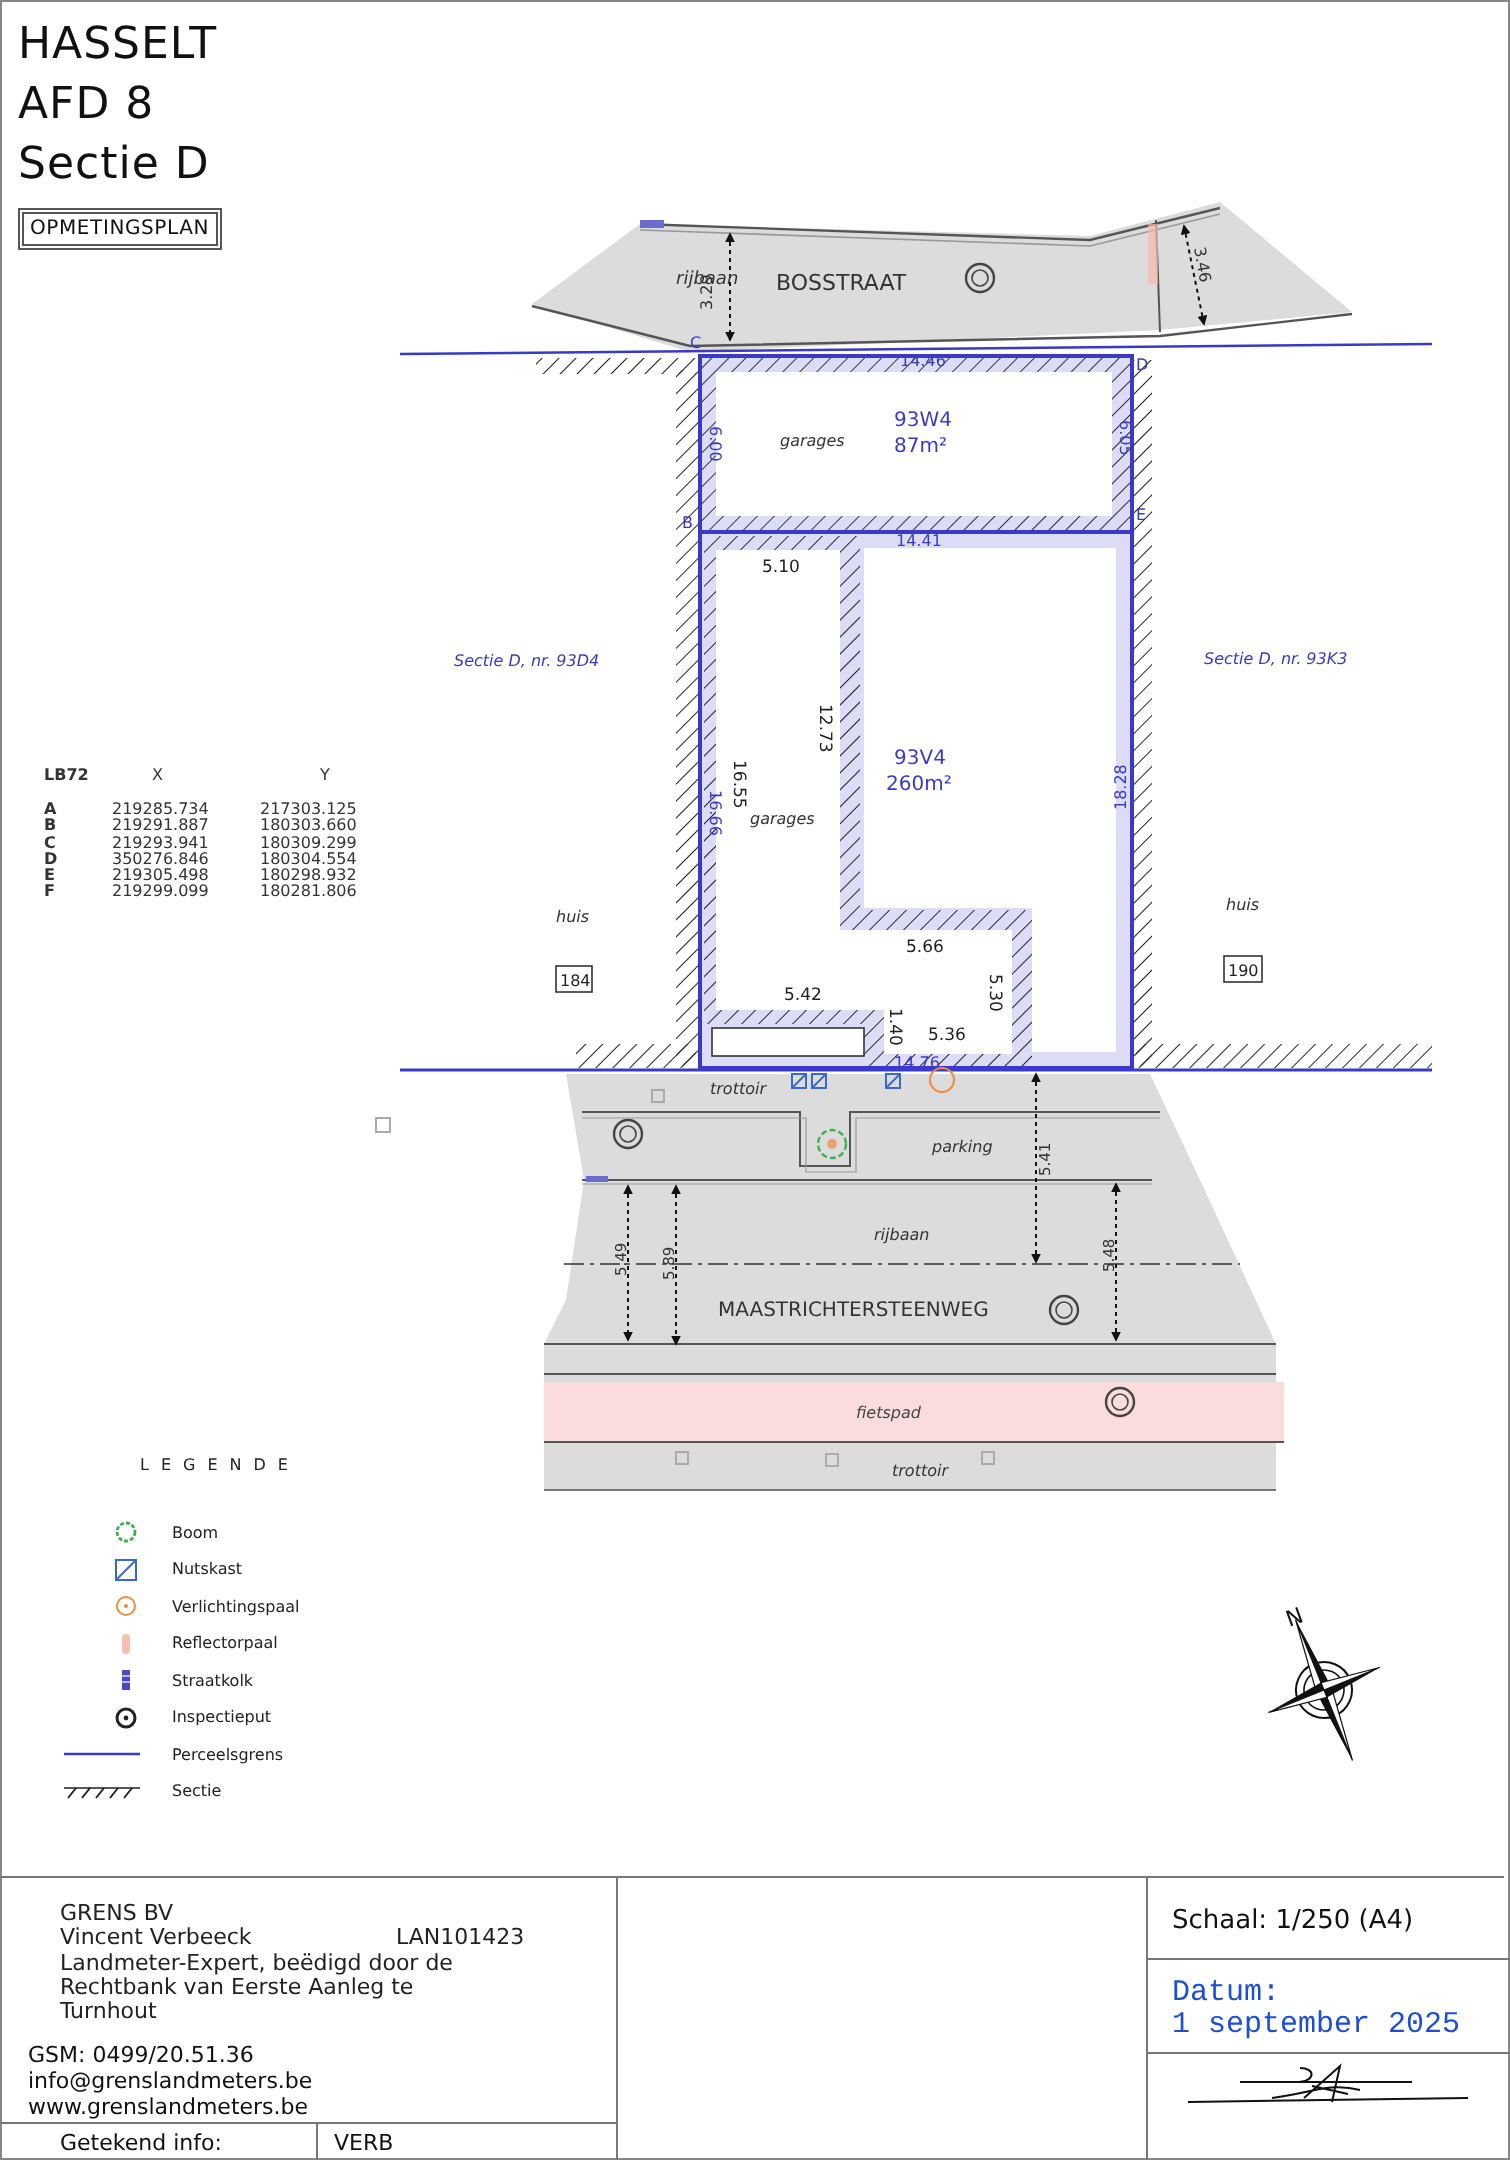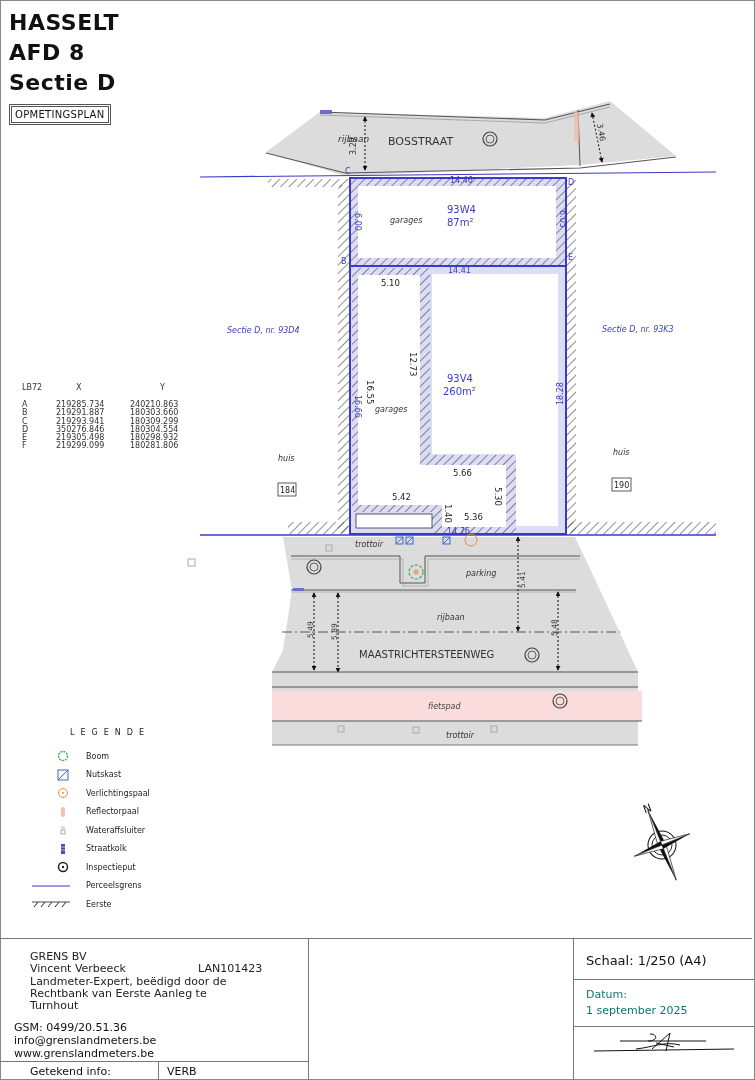--- a/index.html
+++ b/index.html
@@ -1,44 +1,44 @@
 <!DOCTYPE html>
 <html><head>
   <meta charset="utf-8">
   <style>
     html, body { margin: 0; padding: 0; background: #ffffff; }
     body { width: 755px; height: 1080px; position: relative; overflow: hidden; font-family: "DejaVu Sans", sans-serif; color: #111; }
     .frame { position: absolute; left: 0; top: 0; width: 753px; height: 1078px; border: 1px solid #888; }
     .title-block { position: absolute; left: 9px; top: 8px; }
-    .title-line { font-family: "DejaVu Sans", sans-serif; font-size: 22px; line-height: 30px; letter-spacing: 0.5px; color: #111; font-weight: bold; }
+    .title-line { font-family: "DejaVu Sans", sans-serif; font-size: 22px; line-height: 30px; letter-spacing: 0.5px; color: #111; }
     .plan-type { display: inline-block; margin-top: 6px; font-size: 10px; padding: 2px 3px; border: 3px double #555; letter-spacing: 0.3px; }
     svg.plan { position: absolute; left: 0; top: 0; }
     .coords { position: absolute; left: 22px; top: 384px; font-size: 8px; line-height: 8.2px; color: #333; }
     .coords .hdr { display: flex; margin-bottom: 9px; }
     .coords .row { display: flex; }
-    .coords .c0 { width: 34px; }
+    .coords .c0 { width: 34px; font-weight: bold; }
     .coords .c1 { width: 74px; }
     .coords .c2 { width: 70px; }
     .legend { position: absolute; left: 40px; top: 728px; width: 200px; }
-    .legend-title { font-size: 8px; letter-spacing: 6px; margin-left: 30px; margin-bottom: 10px; color: #222; }
+    .legend-title { font-size: 8px; letter-spacing: 6px; margin-left: 30px; margin-bottom: 20px; color: #222; }
     .legend-item { display: flex; align-items: center; height: 18.5px; font-size: 8px; color: #222; }
     .legend-sym { width: 46px; display: flex; justify-content: center; align-items: center; }
     .footer { position: absolute; left: 0; top: 938px; width: 752px; height: 142px; border-top: 1px solid #777; }
     .f-left { position: absolute; left: 0; top: 0; width: 308px; height: 142px; border-right: 1px solid #777; }
     .f-info { position: absolute; left: 30px; top: 12px; font-size: 11px; line-height: 12.3px; color: #222; }
     .f-info .lan { position: absolute; left: 168px; top: 12px; }
     .f-contact { position: absolute; left: 14px; top: 82px; font-size: 11px; line-height: 13px; color: #111; }
     .f-drawn { position: absolute; left: 0; top: 122px; width: 308px; height: 20px; border-top: 1px solid #777; font-size: 11px; }
     .f-drawn .lbl { position: absolute; left: 30px; top: 3px; }
     .f-drawn .val { position: absolute; left: 158px; top: 0; height: 20px; border-left: 1px solid #777; padding-left: 8px; line-height: 20px; }
     .f-logo { position: absolute; left: 309px; top: 0; width: 264px; height: 142px; }
     .f-right { position: absolute; left: 573px; top: 0; width: 182px; height: 142px; border-left: 1px solid #777; }
     .f-scale { position: absolute; left: 0; top: 0; width: 182px; height: 40px; border-bottom: 1px solid #777; font-size: 13px; }
     .f-scale span { position: absolute; left: 12px; top: 14px; }
-    .f-date { position: absolute; left: 0; top: 41px; width: 182px; height: 46px; border-bottom: 1px solid #777; font-size: 11px; color: #0f766e; }
+    .f-date { position: absolute; left: 0; top: 41px; width: 182px; height: 46px; border-bottom: 1px solid #777; font-size: 15px; color: #1d4ed8; font-family: Liberation Mono, monospace; }
     .f-date .l1 { position: absolute; left: 12px; top: 8px; }
     .f-date .l2 { position: absolute; left: 12px; top: 24px; }
     .f-sign { position: absolute; left: 0; top: 88px; width: 182px; height: 54px; }
   </style>
 </head>
 <body>
 
 <div class="frame"></div>
 
 <div class="title-block">
@@ -239,21 +239,21 @@
 
 <div class="coords">
   <div class="hdr">
     <span class="c0">LB72</span>
     <span class="c1" style="padding-left:20px;width:54px">X</span>
     <span class="c2" style="padding-left:30px">Y</span>
   </div>
   <div class="row">
       <span class="c0">A</span>
       <span class="c1">219285.734</span>
-      <span class="c2">240210.863</span>
+      <span class="c2">217303.125</span>
     </div>
   <div class="row">
       <span class="c0">B</span>
       <span class="c1">219291.887</span>
       <span class="c2">180303.660</span>
     </div>
   <div class="row">
       <span class="c0">C</span>
       <span class="c1">219293.941</span>
       <span class="c2">180309.299</span>
@@ -303,29 +303,20 @@
       </span>
     <span>Verlichtingspaal</span>
   </div>
   <div class="legend-item">
     <span class="legend-sym">
         <svg width="12" height="12">
           <rect x="4" y="1" width="4" height="10" rx="2" fill="#f5c0b0"></rect>
         </svg>
       </span>
     <span>Reflectorpaal</span>
-  </div>
-  <div class="legend-item">
-    <span class="legend-sym">
-        <svg width="12" height="12">
-          <rect x="4" y="6" width="4" height="4" fill="none" stroke="#aaa"></rect>
-          <text x="4" y="5" font-size="4" fill="#aaa">W</text>
-        </svg>
-      </span>
-    <span>Wateraffsluiter</span>
   </div>
   <div class="legend-item">
     <span class="legend-sym">
         <svg width="12" height="12">
           <rect x="4" y="1" width="4" height="10" fill="#4a4ab8"></rect>
           <line x1="4" y1="4" x2="8" y2="4" stroke="#fff" stroke-width="0.6"></line>
           <line x1="4" y1="7" x2="8" y2="7" stroke="#fff" stroke-width="0.6"></line>
         </svg>
       </span>
     <span>Straatkolk</span>
@@ -351,21 +342,21 @@
     <span class="legend-sym" style="justify-content:flex-start;margin-left:-8px;width:54px">
         <svg width="40" height="8">
           <line x1="0" y1="2" x2="38" y2="2" stroke="#222" stroke-width="0.8"></line>
           <line x1="2" y1="7" x2="6" y2="2" stroke="#222"></line>
           <line x1="9" y1="7" x2="13" y2="2" stroke="#222"></line>
           <line x1="16" y1="7" x2="20" y2="2" stroke="#222"></line>
           <line x1="23" y1="7" x2="27" y2="2" stroke="#222"></line>
           <line x1="30" y1="7" x2="34" y2="2" stroke="#222"></line>
         </svg>
       </span>
-    <span>Eerste</span>
+    <span>Sectie</span>
   </div>
 </div>
 
 <div class="footer">
   <div class="f-left">
     <div class="f-info">
       <div>GRENS BV</div>
       <div>Vincent Verbeeck</div>
       <div class="lan">LAN101423</div>
       <div>Landmeter-Expert, beëdigd door de</div>

